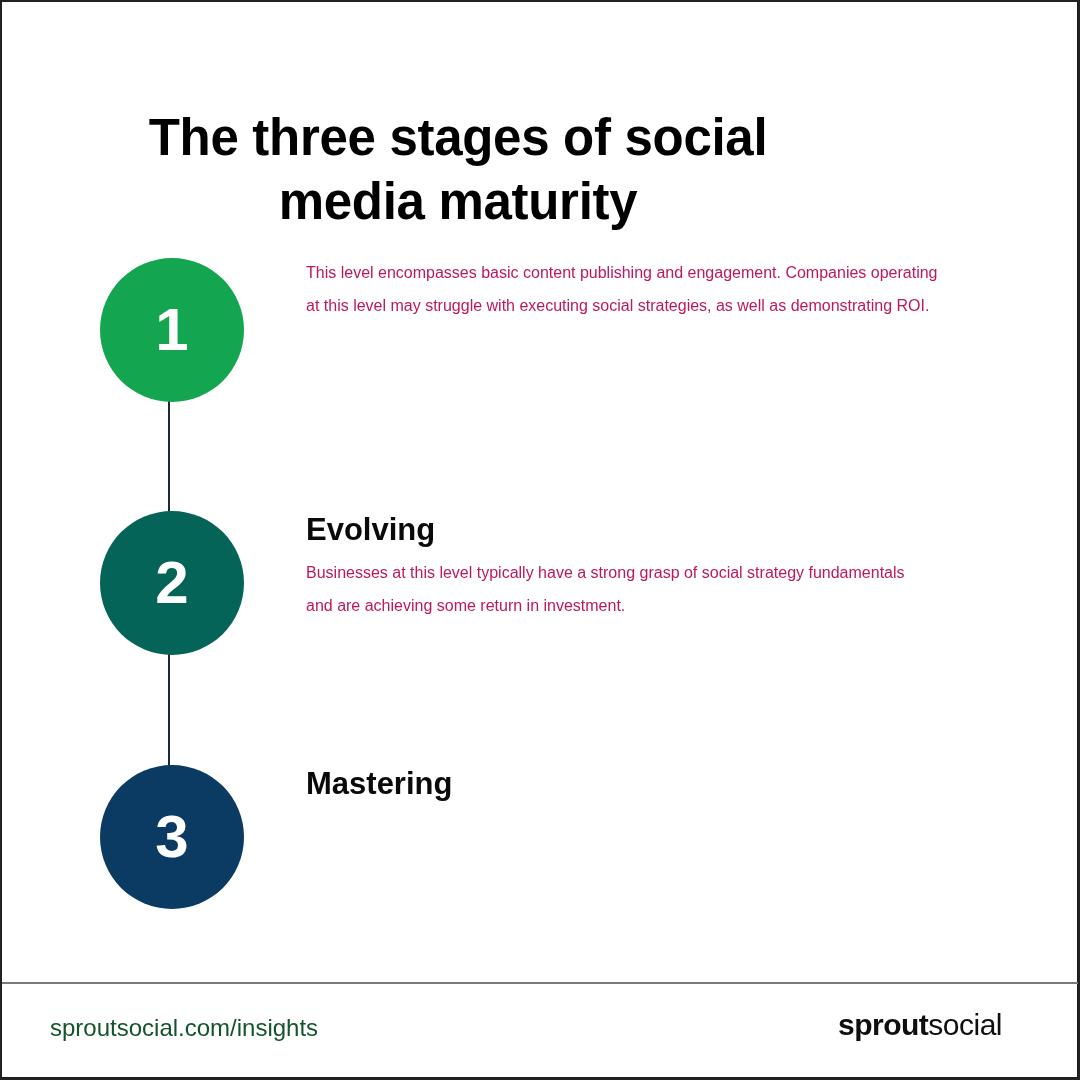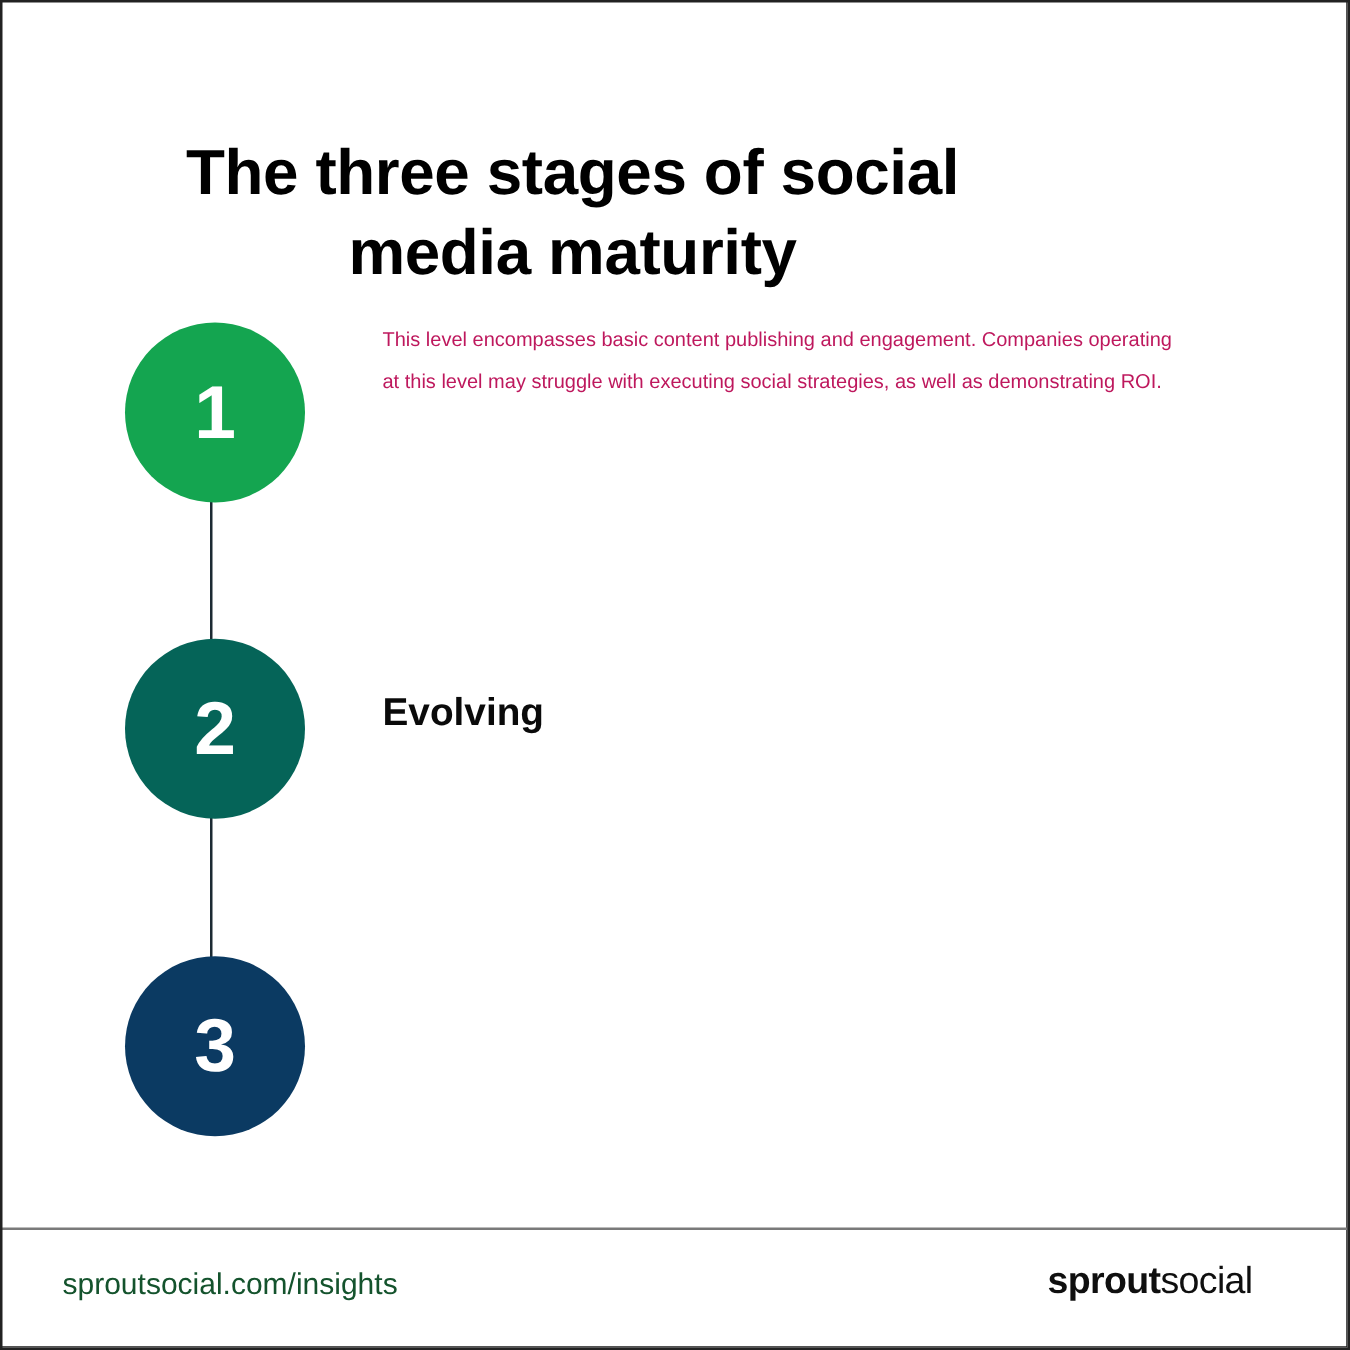--- a/index.html
+++ b/index.html
@@ -65,28 +65,30 @@
 <div class="circle" style="top:258px;background:#14a550;">
   <span>1</span>
 </div>
 <div class="stage-text" style="top:256px;">
   <p class="stage-desc" style="width:640px;">This level encompasses basic content publishing and engagement. Companies operating at this level may struggle with executing social strategies, as well as demonstrating ROI.</p>
 </div>
 
 <div class="circle" style="top:511px;background:#056458;">
   <span>2</span>
 </div>
-<div class="stage-text" style="top:510px;margin-top:40px;">
+<div class="stage-text" style="top:510px;">
   <h2 class="stage-title">Evolving</h2>
+  <p class="stage-desc" style="width:610px;">Businesses at this level typically have a strong grasp of social strategy fundamentals and are achieving some return in investment.</p>
 </div>
 
 <div class="circle" style="top:765px;background:#0b3a62;">
   <span>3</span>
 </div>
 <div class="stage-text" style="top:764px;">
+  <h2 class="stage-title">Mastering</h2>
 </div>
 
 <div class="divider"></div>
 
 <div class="footer-url">sproutsocial.com/insights</div>
 
 <div class="logo"><span class="bold">sprout</span><span class="light">social</span></div>
 
 <div class="frame-outer"></div>
 

